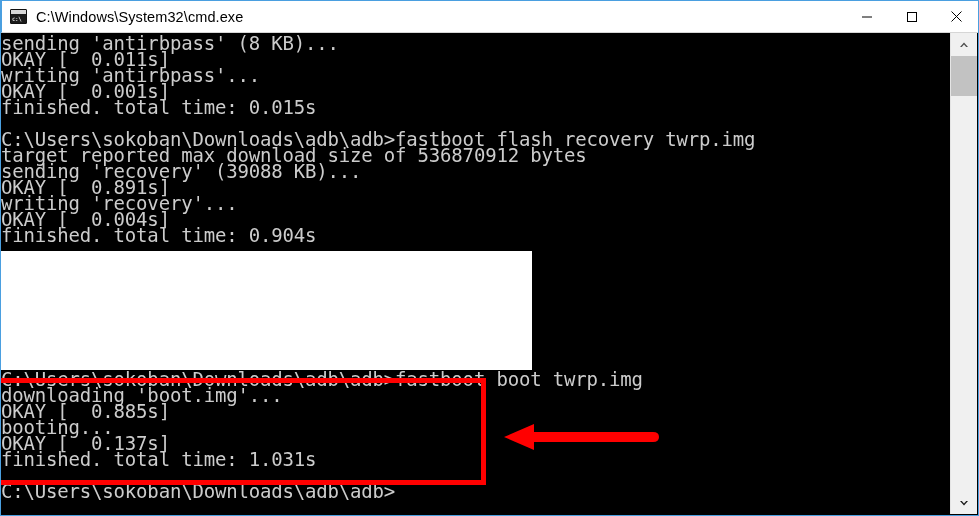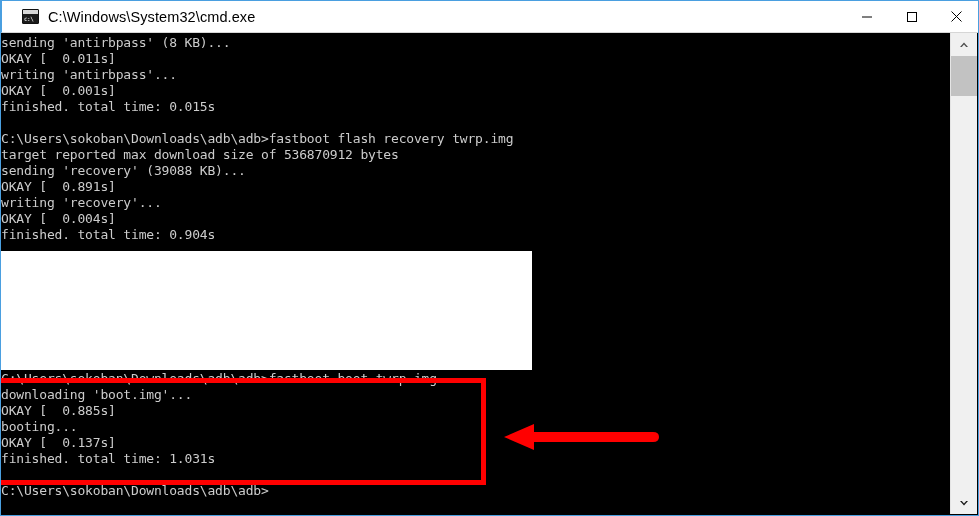--- a/index.html
+++ b/index.html
@@ -38,21 +38,21 @@
     border: 1px solid #4a9fe0;
     border-bottom: 1px solid #d6d6d6;
     display: flex;
     align-items: center;
   }
   #titlebar-left {
     display: flex;
     align-items: center;
     flex: 1 1 auto;
     min-width: 0;
-    padding-left: 20px;
+    padding-left: 8px;
   }
   .cmd-icon {
     width: 17px;
     height: 15px;
     flex: 0 0 auto;
     background: #1b1b1b;
     border: 1px solid #111;
     border-radius: 1px;
     position: relative;
     box-sizing: border-box;
@@ -107,21 +107,21 @@
     height: 481px;
     background: #000000;
     overflow: hidden;
   }
   #console-lines {
     position: absolute;
     left: 0;
     top: 2px;
     width: 950px;
     font-family: "DejaVu Sans Mono", monospace;
-    font-size: 13px;
+    font-size: 19px;
     line-height: 16px;
     color: #cccccc;
     white-space: pre;
     letter-spacing: -0.18px;
   }
   .cline {
     height: 16px;
     white-space: pre;
   }
 

